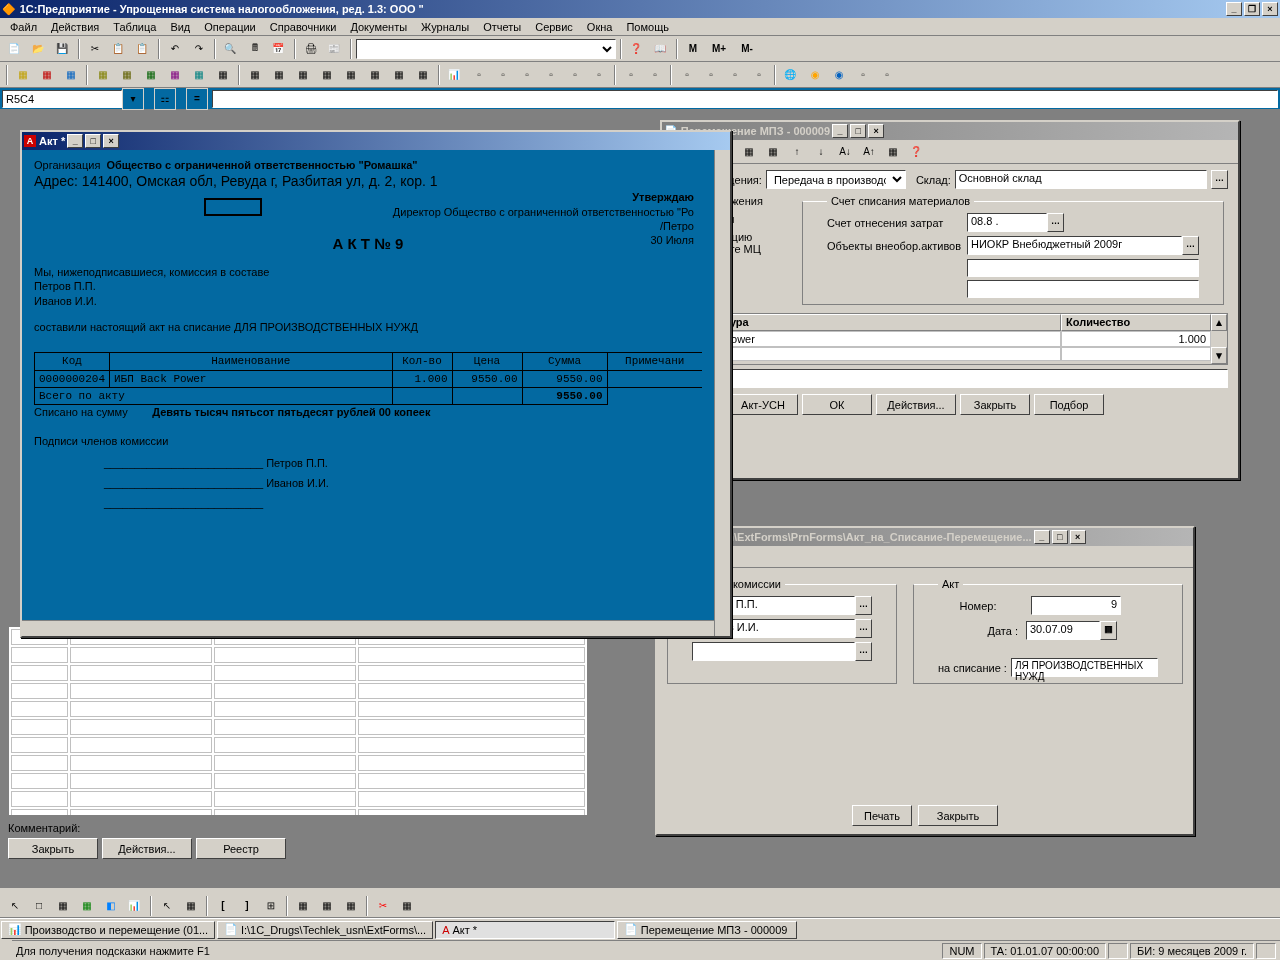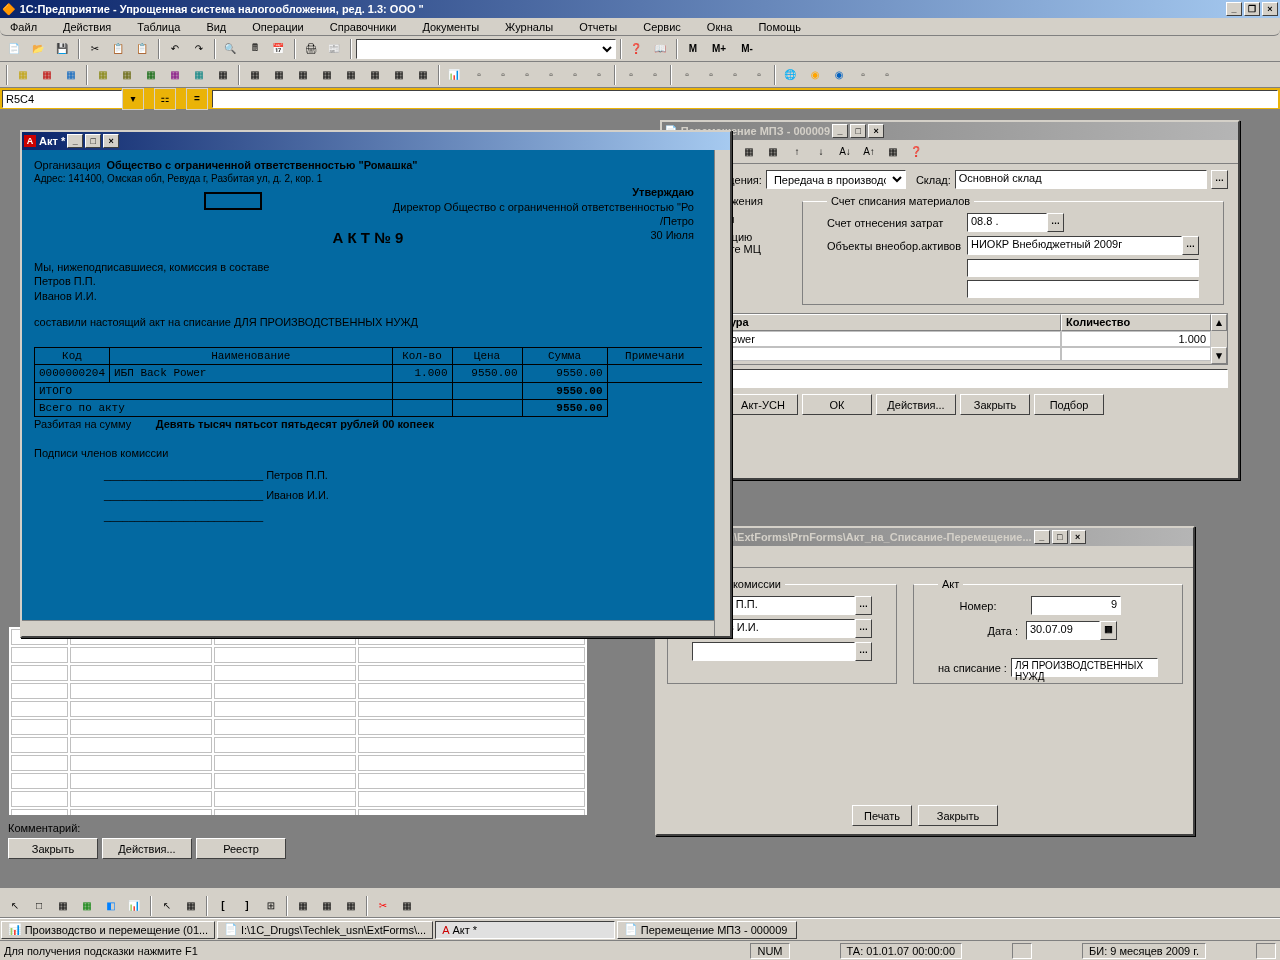--- a/index.html
+++ b/index.html
@@ -2,28 +2,28 @@
 <html><head>
 <meta charset="utf-8">
 <style>
 * { box-sizing: border-box; margin: 0; padding: 0; font-family: Tahoma, Arial, sans-serif; font-size: 11px; }
 body { background: #d4d0c8; width: 1280px; height: 960px; overflow: hidden; position: relative; }
 
 .titlebar { background: linear-gradient(to right, #0a246a, #a6caf0); height: 18px; color: white; display: flex; align-items: center; padding: 0 2px; font-weight: bold; }
 .titlebar .spacer { flex: 1; }
 .winbtn { width: 16px; height: 14px; background: #d4d0c8; border: 1px solid; border-color: #fff #404040 #404040 #fff; margin-left: 2px; font-size: 9px; text-align: center; line-height: 12px; color: black; font-family: Arial; font-weight: bold; }
 
-.menubar { background: #d4d0c8; height: 18px; display: flex; align-items: center; padding: 0 4px; gap: 14px; border-bottom: 1px solid #808080; border-radius: 6px; }
+.menubar { background: #d4d0c8; height: 18px; display: flex; align-items: center; padding: 0 4px; gap: 2px; border-bottom: 1px solid #808080; }
 .menuitem { padding: 1px 6px; cursor: default; }
 
 .toolbar { background: #d4d0c8; height: 26px; display: flex; align-items: center; padding: 2px 4px; gap: 2px; border-bottom: 1px solid #808080; }
 .tbtn { width: 22px; height: 22px; border: 1px solid #d4d0c8; display: inline-flex; align-items: center; justify-content: center; font-size: 10px; }
 .tsep { width: 2px; height: 20px; border-left: 1px solid #808080; border-right: 1px solid #fff; margin: 0 2px; }
 
-.cellref { background: #eab308; height: 22px; display: flex; align-items: center; padding: 2px; border-bottom: 1px solid #808080; }
+.cellref { background: #0369a1; height: 22px; display: flex; align-items: center; padding: 2px; border-bottom: 1px solid #808080; }
 .cellref input { height: 18px; border: 1px solid; border-color: #404040 #fff #fff #404040; background: white; padding: 0 3px; }
 
 .mdi-area { position: relative; background: #808080; height: 778px; }
 
 .win { position: absolute; background: #d4d0c8; border: 2px solid; border-color: #d4d0c8 #404040 #404040 #d4d0c8; box-shadow: 1px 1px 0 #000; }
 .win-titlebar { background: linear-gradient(to right, #0a246a, #a6caf0); height: 18px; color: white; display: flex; align-items: center; padding: 0 2px; font-weight: bold; font-size: 11px; }
 .win-titlebar.inactive { background: linear-gradient(to right, #808080, #b5b5b5); color: #d4d0c8; }
 
 .docarea { background: #0369a1; overflow: auto; position: relative; }
 .scrollbar-v { width: 16px; background: #d4d0c8; border-left: 1px solid #808080; }
@@ -38,21 +38,21 @@
 .akt-table th, .akt-table td { border: 1px solid black; padding: 1px 4px; font-size: 11px; height: 14px; font-family: Liberation Mono, monospace; }
 .akt-table th { font-weight: normal; text-align: center; }
 
 .gridhdr { background: #d4d0c8; border: 1px solid; border-color: #fff #808080 #808080 #fff; padding: 1px 4px; font-weight: bold; font-size: 11px; }
 .gridcell { background: white; border: 1px solid #c0c0c0; padding: 1px 4px; height: 16px; }
 
 .taskbar { position: absolute; bottom: 20px; left: 0; right: 0; height: 22px; background: #d4d0c8; border-top: 1px solid #fff; display: flex; align-items: center; padding: 1px; gap: 2px; }
 .taskbtn { height: 18px; background: #d4d0c8; border: 1px solid; border-color: #fff #404040 #404040 #fff; padding: 1px 6px; display: flex; align-items: center; gap: 3px; min-width: 180px; font-size: 11px; }
 .taskbtn.active { border-color: #404040 #fff #fff #404040; background: #e0e0e0; }
 
-.statusbar { position: absolute; bottom: 0; left: 0; right: 0; height: 20px; background: #d4d0c8; border-top: 1px solid #808080; display: flex; align-items: center; padding: 0 4px; font-size: 11px; gap: 48px; }
+.statusbar { position: absolute; bottom: 0; left: 12px; right: 0; height: 20px; background: #d4d0c8; border-top: 1px solid #808080; display: flex; align-items: center; padding: 0 4px; font-size: 11px; }
 .statuscell { border: 1px solid; border-color: #808080 #fff #fff #808080; padding: 1px 6px; height: 16px; margin-left: 2px; }
 
 .empty-grid { background: white; }
 .empty-grid td { border: 1px solid #c0c0c0; height: 16px; }
 
 fieldset { border: 1px solid #808080; border-top-color: #fff; padding: 6px 24px; margin: 4px; }
 legend { padding: 0 4px; font-size: 11px; }
 </style>
 </head>
 <body>
@@ -395,21 +395,21 @@
       <span style="color:#fff;background:#c00;width:12px;height:12px;display:inline-block;text-align:center;font-size:9px;line-height:12px;margin-right:3px">А</span>
       <span>Акт  *</span>
       <span class="spacer"></span>
       <span class="winbtn">_</span>
       <span class="winbtn">□</span>
       <span class="winbtn">×</span>
     </div>
     <div style="display:flex;height:calc(100% - 18px)">
       <div class="docarea akt-doc" style="flex:1">
         <div><span>Организация</span>&nbsp;&nbsp;<b>Общество с ограниченной ответственностью "Ромашка"</b></div>
-        <div style="font-size:10px">Адрес: 141400, Омская обл, Ревуда г, Разбитая ул, д. 2, кор. 1</div>
+        <div style="font-size:14px">Адрес: 141400, Омская обл, Ревуда г, Разбитая ул, д. 2, кор. 1</div>
         <div style="text-align:right;padding-right:8px">
           <b>Утверждаю</b><br>
           <span>Директор  Общество с ограниченной ответственностью "Ро</span><br>
           <span>/Петро</span><br>
           <span>30 Июля</span>
         </div>
         <div style="text-align:center;margin:-50px 0 0 170px;border:2px solid black;width:58px;height:18px"></div>
         <div style="text-align:center;font-weight:bold;font-size:15px;margin:18px 0 12px">А К Т № 9</div>
         <div>Мы, нижеподписавшиеся, комиссия в составе</div>
         <div>Петров П.П.</div>
@@ -427,36 +427,29 @@
           </tr>
           <tr>
             <td style="text-align:center">0000000204</td>
             <td>ИБП Back Power</td>
             <td style="text-align:right">1.000</td>
             <td style="text-align:right">9550.00</td>
             <td style="text-align:right">9550.00</td>
             <td style="border-right:none"></td>
           </tr>
           <tr>
-            <td colspan="2">ИТОГО</td>
-                <td></td>
-                <td></td>
-            <td style="text-align:right;font-weight:bold">9550.00</td>
-                <td style="border:none"></td>
-          </tr>
-          <tr>
             <td colspan="2">Всего по акту</td>
                 <td></td>
                 <td></td>
             <td style="text-align:right;font-weight:bold">9550.00</td>
                 <td style="border:none"></td>
           </tr>
         </tbody>
           </table>
-        <div><span>Разбитая на сумму</span>&nbsp;&nbsp;&nbsp;&nbsp;&nbsp;&nbsp;&nbsp;&nbsp;<b>Девять тысяч пятьсот пятьдесят рублей 00 копеек</b></div>
+        <div><span>Списано на сумму</span>&nbsp;&nbsp;&nbsp;&nbsp;&nbsp;&nbsp;&nbsp;&nbsp;<b>Девять тысяч пятьсот пятьдесят рублей 00 копеек</b></div>
         <div style="margin-top:14px">Подписи членов комиссии</div>
         <div style="margin:8px 0 0 70px">__________________________ <span>Петров П.П.</span></div>
         <div style="margin:6px 0 0 70px">__________________________ <span>Иванов И.И.</span></div>
         <div style="margin:6px 0 0 70px">__________________________</div>
       </div>
       <div class="scrollbar-v"></div>
     </div>
     <div class="scrollbar-h" style="position:absolute;bottom:0;left:0;right:16px"></div>
   </div>
 

